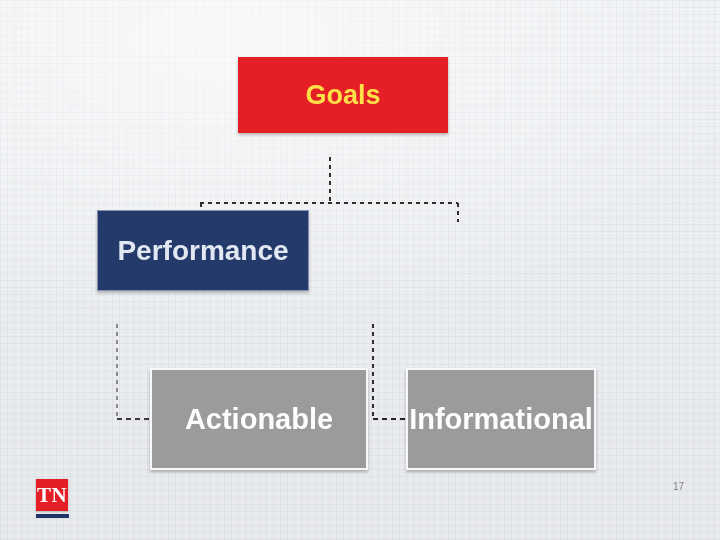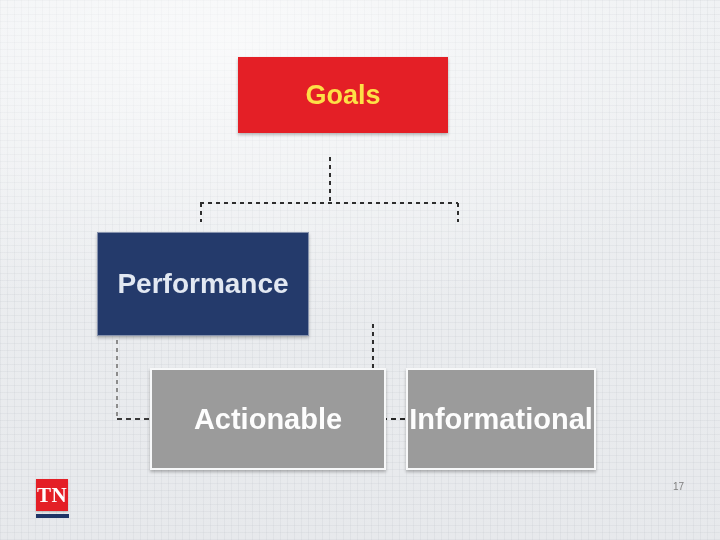--- a/index.html
+++ b/index.html
@@ -23,39 +23,39 @@
     box-sizing:border-box;
   }
   .node-goals{
     left:238px;top:57px;width:210px;height:76px;
     background:#e41f26;
     box-shadow:0 2px 3px rgba(0,0,0,0.25);
     color:#fde047;
     font-size:27px;font-weight:bold;
   }
   .node-navy{
-    top:232px;width:212px;height:104px;
+    top:210px;width:212px;height:81px;
     background:#243a6b;
     border:1px solid rgba(255,255,255,0.45);
     box-shadow:0 2px 3px rgba(0,0,0,0.25);
     color:#e2e8f2;
     font-size:28px;font-weight:bold;line-height:40px;
   }
   .node-performance{left:97px;}
   .node-system{left:353px;}
   .node-gray{
     top:368px;height:102px;
     background:#9b9b9b;
     border:2px solid #f7f8f9;
     box-shadow:0 2px 3px rgba(0,0,0,0.28);
     color:#fdfdfd;
     font-size:29px;font-weight:bold;
     white-space:nowrap;
   }
-  .node-actionable{left:150px;width:236px;}
+  .node-actionable{left:150px;width:218px;}
   .node-informational{left:406px;width:190px;}
   .node span{display:block;}
 
   
   .dash-v{position:absolute;width:2px;
     background:repeating-linear-gradient(180deg, #2e2e2e 0 4px, transparent 4px 8px);}
   .dash-h{position:absolute;height:2px;
     background:repeating-linear-gradient(90deg, #2e2e2e 0 4px, transparent 4px 8px);}
   .dash-gray{background:repeating-linear-gradient(180deg, #8c8c8c 0 4px, transparent 4px 8px);}
   .c-goals-stem{left:329px;top:157px;height:46px;}

